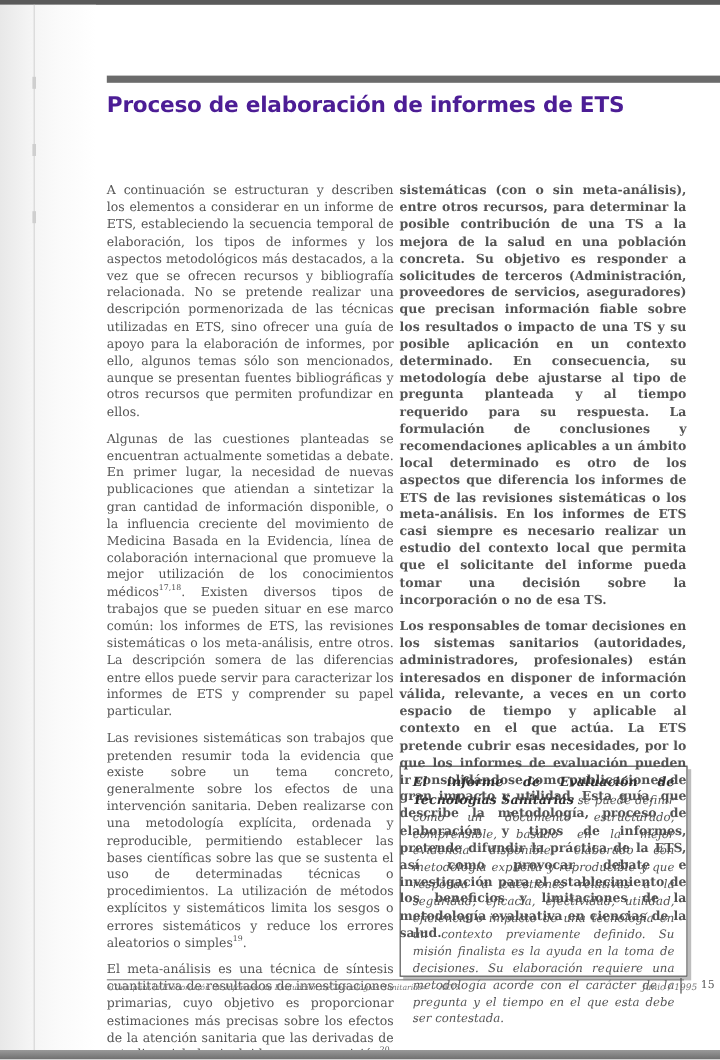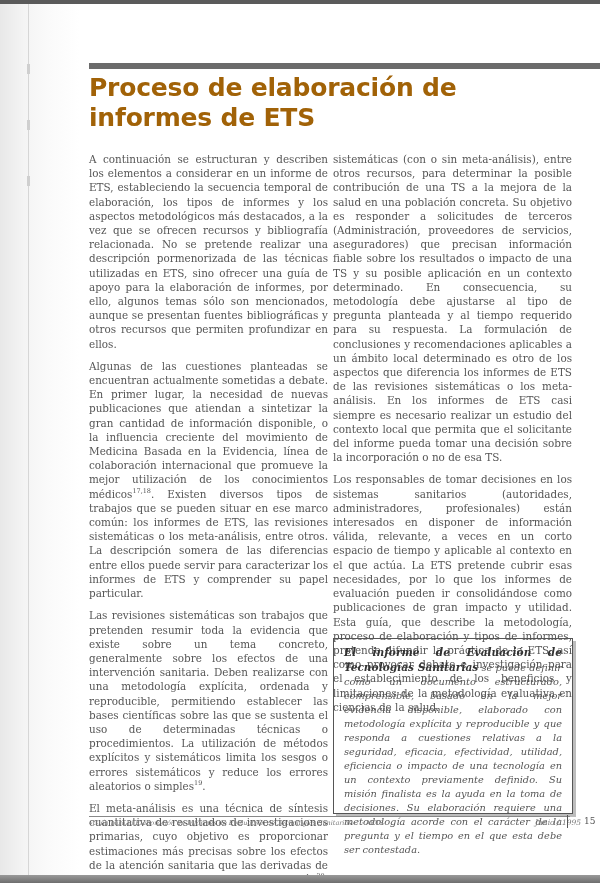--- a/index.html
+++ b/index.html
@@ -14,25 +14,25 @@
   .spine-shadow {
     position: absolute; left: 0; top: 4px; width: 80px; height: 871px;
     background: linear-gradient(to right, #e8e8e8 0%, #f4f4f4 30%, #fafafa 60%, #ffffff 100%);
   }
   .spine-line { position: absolute; left: 28px; top: 4px; width: 1px; height: 871px; background: #d6d6d6; }
   .spine-mark { position: absolute; left: 27px; width: 3px; height: 10px; background: #cfcfcf; }
   .title-bar { position: absolute; left: 89px; top: 63px; width: 511px; height: 6px; background: #6b6b6b; }
   .title {
     position: absolute; left: 89px; top: 73px; width: 470px;
     font-family: "DejaVu Sans", sans-serif; font-weight: bold;
-    font-size: 25px; line-height: 30px; color: #a16207; margin: 0; letter-spacing: -0.2px;
+    font-size: 18px; line-height: 30px; color: #4c1d95; margin: 0; letter-spacing: -0.2px;
   }
   .col { position: absolute; top: 152px; width: 239px; font-size: 10.4px; line-height: 14.2px; color: #555; }
   .col.left { left: 89px; }
-  .col.right { left: 333px; }
+  .col.right { left: 333px; font-weight: bold; }
   .col p { margin: 0 0 8px 0; text-align: justify; hyphens: auto; }
   .col p span.it { }
   sup { font-size: 6.5px; line-height: 0; margin-top: 13px; }
   .definition-box {
     position: absolute; left: 333px; top: 638px; width: 218px; height: 162px;
     border: 1px solid #555; padding: 6px 10px; box-sizing: content-box;
     font-size: 9.8px; line-height: 14px; color: #555; font-style: italic;
     box-shadow: 3px 3px 0 #bdbdbd;
   }
   .definition-box p { margin: 0; text-align: justify; }

